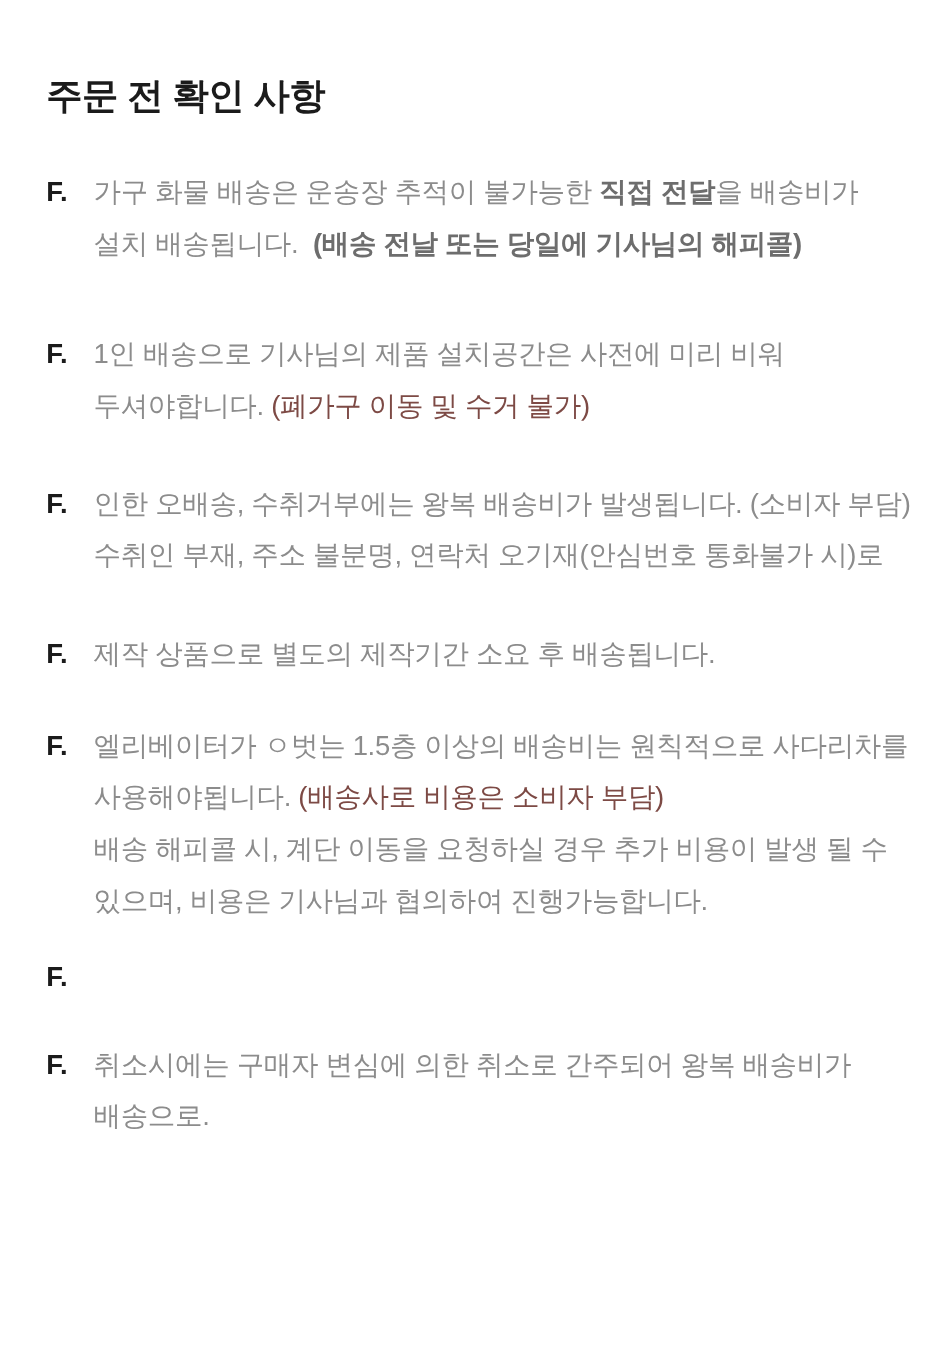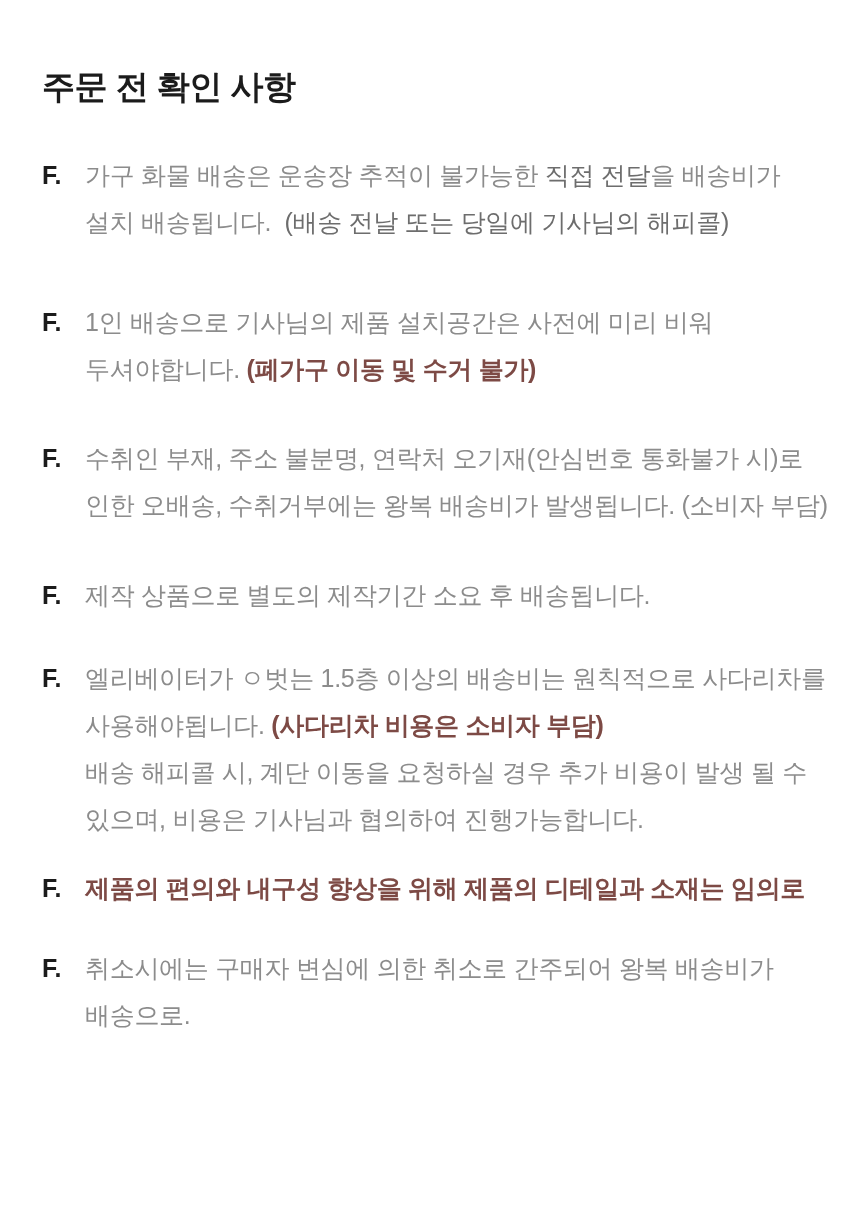--- a/index.html
+++ b/index.html
@@ -57,25 +57,25 @@
     letter-spacing: -0.3px;
     white-space: pre;
     color: var(--body-text, #8c8c8c);
   }
   .seg-normal {
     color: var(--body-text, #8c8c8c);
     font-weight: 400;
   }
   .seg-bold {
     color: var(--emphasis-text, #6d6d6d);
-    font-weight: 400;
+    font-weight: 700;
   }
   .seg-accent {
     color: var(--accent-text, #7d4a45);
-    font-weight: 700;
+    font-weight: 400;
     margin-top: 40px;
   }
 </style>
 </head>
 <body>
 
 <div class="page">
   <h1 class="page-title">주문 전 확인 사항</h1>
   <div class="notice-list">
       <div class="notice-item">
@@ -88,43 +88,42 @@
       <div class="notice-item">
         <div class="item-bullet">F.</div>
         <div class="item-body">
           <div class="line"><span class="seg-normal">1인 배송으로 기사님의 제품 설치공간은 사전에 미리 비워</span></div>
           <div class="line"><span class="seg-normal">두셔야합니다. </span><span class="seg-accent">(폐가구 이동 및 수거 불가)</span></div>
         </div>
       </div>
       <div class="notice-item">
         <div class="item-bullet">F.</div>
         <div class="item-body">
+          <div class="line"><span class="seg-normal">인한 오배송, 수취거부에는 왕복 배송비가 발생됩니다. (소비자 부담)</span></div>
           <div class="line"><span class="seg-normal">수취인 부재, 주소 불분명, 연락처 오기재(안심번호 통화불가 시)로</span></div>
-          <div class="line"><span class="seg-normal">인한 오배송, 수취거부에는 왕복 배송비가 발생됩니다. (소비자 부담)</span></div>
         </div>
       </div>
       <div class="notice-item">
         <div class="item-bullet">F.</div>
         <div class="item-body">
           <div class="line"><span class="seg-normal">제작 상품으로 별도의 제작기간 소요 후 배송됩니다.</span></div>
         </div>
       </div>
       <div class="notice-item">
         <div class="item-bullet">F.</div>
         <div class="item-body">
           <div class="line"><span class="seg-normal">엘리베이터가 ㅇ벗는 1.5층 이상의 배송비는 원칙적으로 사다리차를</span></div>
-          <div class="line"><span class="seg-normal">사용해야됩니다. </span><span class="seg-accent">(사다리차 비용은 소비자 부담)</span></div>
+          <div class="line"><span class="seg-normal">사용해야됩니다. </span><span class="seg-accent">(배송사로 비용은 소비자 부담)</span></div>
           <div class="line"><span class="seg-normal">배송 해피콜 시, 계단 이동을 요청하실 경우 추가 비용이 발생 될 수</span></div>
           <div class="line"><span class="seg-normal">있으며, 비용은 기사님과 협의하여 진행가능합니다.</span></div>
         </div>
       </div>
       <div class="notice-item">
         <div class="item-bullet">F.</div>
         <div class="item-body">
-          <div class="line"><span class="seg-accent">제품의 편의와 내구성 향상을 위해 제품의 디테일과 소재는 임의로</span></div>
         </div>
       </div>
       <div class="notice-item">
         <div class="item-bullet">F.</div>
         <div class="item-body">
           <div class="line"><span class="seg-normal">취소시에는 구매자 변심에 의한 취소로 간주되어 왕복 배송비가</span></div>
           <div class="line"><span class="seg-normal">배송으로.</span></div>
         </div>
       </div>
     </div>

